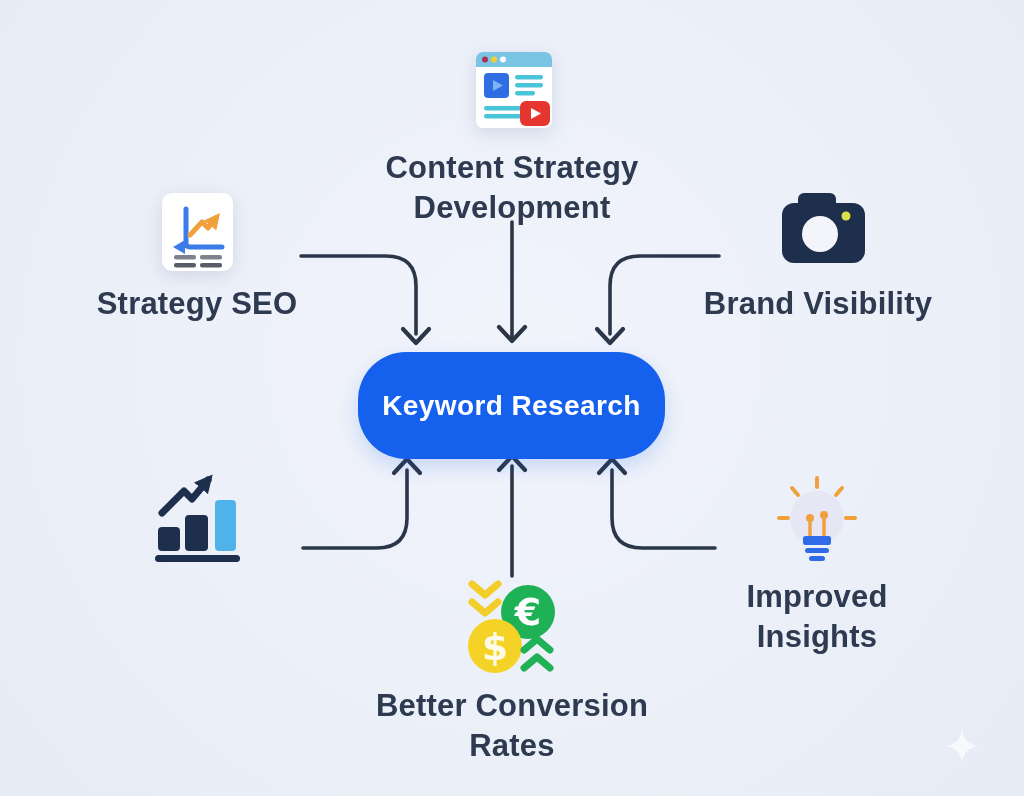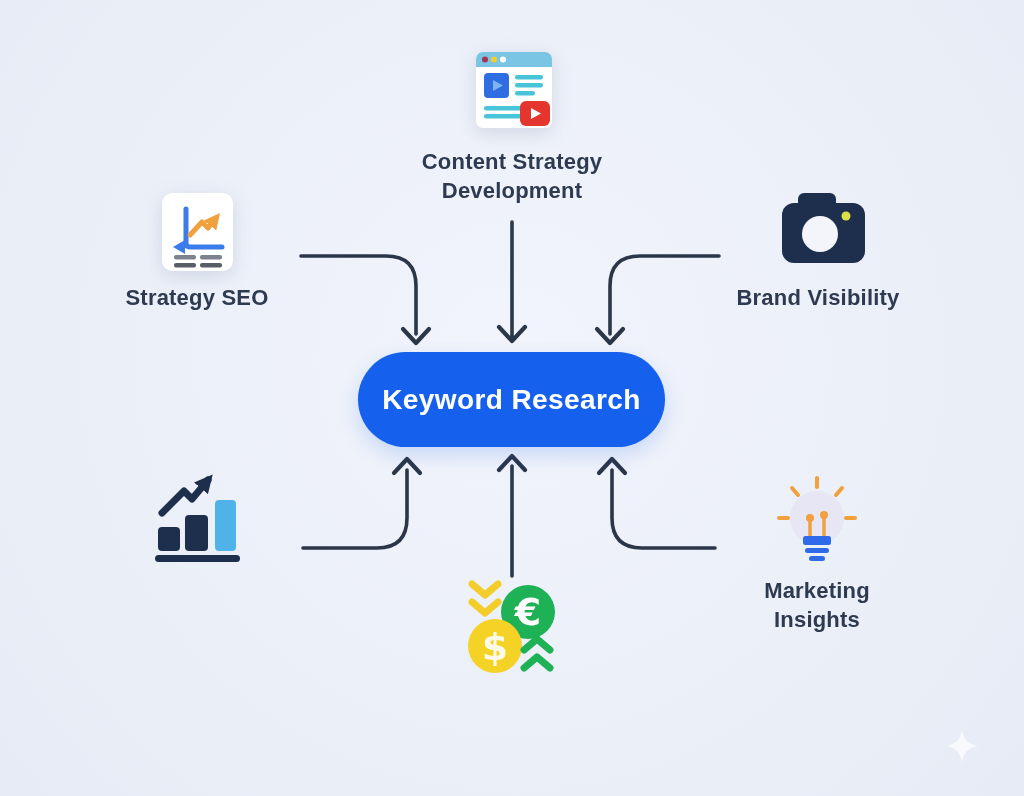--- a/index.html
+++ b/index.html
@@ -2,25 +2,25 @@
 <html style="--background: #edf1f9; --pill-blue: #1560ec; --text-dark: #2d3a50; --arrow: #2b3648;"><head>
 <meta charset="utf-8">
 <style>
   html,body{margin:0;padding:0;}
   .canvas{
     position:relative;width:1024px;height:796px;overflow:hidden;
     background:radial-gradient(circle at 50% 45%, #f1f4fb 0%, #ebeff8 60%, #e7ebf5 100%);
     font-family:"Liberation Sans",sans-serif;
   }
   .node-label{
-    position:absolute;text-align:center;font-weight:700;font-size:22px;line-height:1.3;
+    position:absolute;text-align:center;font-weight:700;font-size:31px;line-height:1.3;
     color:var(--text-dark,#2d3a50);letter-spacing:0.2px;
   }
   .pill{
-    position:absolute;left:358px;top:352px;width:307px;height:95px;
+    position:absolute;left:358px;top:352px;width:307px;height:107px;
     background:var(--pill-blue,#1560ec);border-radius:48px;
     display:flex;align-items:center;justify-content:center;
     color:#ffffff;font-size:28px;font-weight:700;letter-spacing:0.4px;
     box-shadow:0 8px 20px rgba(21,96,236,0.18);
   }
   .icon{position:absolute;}
   .card-shadow{filter:drop-shadow(0 5px 9px rgba(96,112,150,0.20));}
   svg.arrows{position:absolute;left:0;top:0;pointer-events:none;}
   .arrow{fill:none;stroke:var(--arrow,#2b3648);stroke-width:3.6;stroke-linecap:round;stroke-linejoin:round;}
   .arrow-head{fill:none;stroke:var(--arrow,#2b3648);stroke-width:4.2;stroke-linecap:round;stroke-linejoin:round;}
@@ -116,39 +116,40 @@
   <svg class="icon" style="left:458px;top:578px;" width="110" height="102" viewBox="0 0 110 102">
     <polyline points="14,6 27,17 40,6" fill="none" stroke="#f3ce2b" stroke-width="7" stroke-linecap="round" stroke-linejoin="round"></polyline>
     <polyline points="14,24 27,35 40,24" fill="none" stroke="#f3ce2b" stroke-width="7" stroke-linecap="round" stroke-linejoin="round"></polyline>
     <circle cx="70" cy="34" r="27" fill="#1fb155"></circle>
     <text x="70" y="47" font-family="DejaVu Sans, sans-serif" font-size="38" font-weight="bold" fill="#ffffff" text-anchor="middle">€</text>
     <circle cx="37" cy="68" r="27" fill="#f5d226"></circle>
     <text x="37" y="82" font-family="DejaVu Sans, sans-serif" font-size="38" font-weight="bold" fill="#fdfbe8" text-anchor="middle">$</text>
     <polyline points="66,72 79,61 92,72" fill="none" stroke="#1fb155" stroke-width="7" stroke-linecap="round" stroke-linejoin="round"></polyline>
     <polyline points="66,90 79,79 92,90" fill="none" stroke="#1fb155" stroke-width="7" stroke-linecap="round" stroke-linejoin="round"></polyline>
   </svg>
+  <div class="node-label" style="left:362px;top:686px;width:300px;">Better Conversion Rates</div>
 
   <svg class="icon" style="left:767px;top:468px;" width="100" height="100" viewBox="0 0 100 100">
     <circle cx="50" cy="50" r="27" fill="#e6e6f5"></circle>
     <g stroke="#f0a03c" stroke-width="4" stroke-linecap="round">
       <line x1="50" y1="10" x2="50" y2="19"></line>
       <line x1="25" y1="20" x2="31" y2="27"></line>
       <line x1="75" y1="20" x2="69" y2="27"></line>
       <line x1="12" y1="50" x2="21" y2="50"></line>
       <line x1="88" y1="50" x2="79" y2="50"></line>
     </g>
     <g stroke="#f0a03c" stroke-width="3.5" stroke-linecap="round">
       <line x1="43" y1="68" x2="43" y2="52"></line>
       <line x1="57" y1="68" x2="57" y2="49"></line>
     </g>
     <circle cx="43" cy="50" r="4" fill="#f0a03c"></circle>
     <circle cx="57" cy="47" r="4" fill="#f0a03c"></circle>
     <rect x="36" y="68" width="28" height="9" rx="2.5" fill="#2f6be8"></rect>
     <rect x="38" y="80" width="24" height="5" rx="2.5" fill="#2f6be8"></rect>
     <rect x="42" y="88" width="16" height="5" rx="2.5" fill="#2f6be8"></rect>
   </svg>
-  <div class="node-label" style="left:737px;top:577px;width:160px;">Marketing Insights</div>
+  <div class="node-label" style="left:737px;top:577px;width:160px;">Improved Insights</div>
 
   <svg class="sparkle" width="40" height="40" viewBox="0 0 40 40">
     <path d="M20 4 C22 14 26 18 36 20 C26 22 22 26 20 36 C18 26 14 22 4 20 C14 18 18 14 20 4 Z" fill="rgba(255,255,255,0.85)"></path>
   </svg>
 
 </div>
 
 </body></html>

